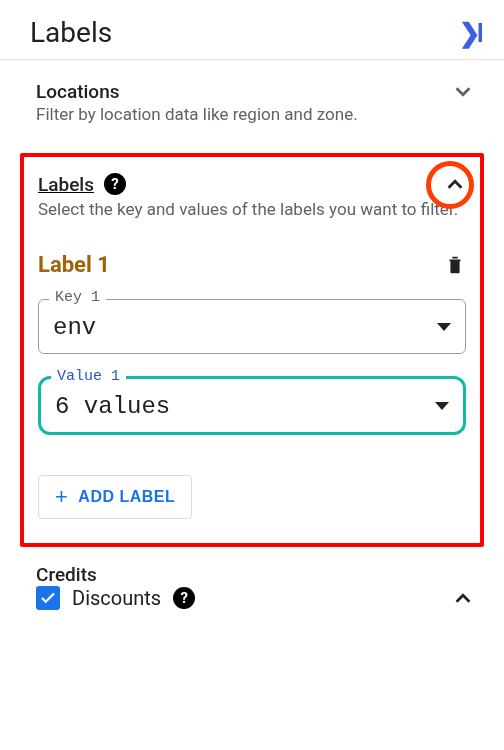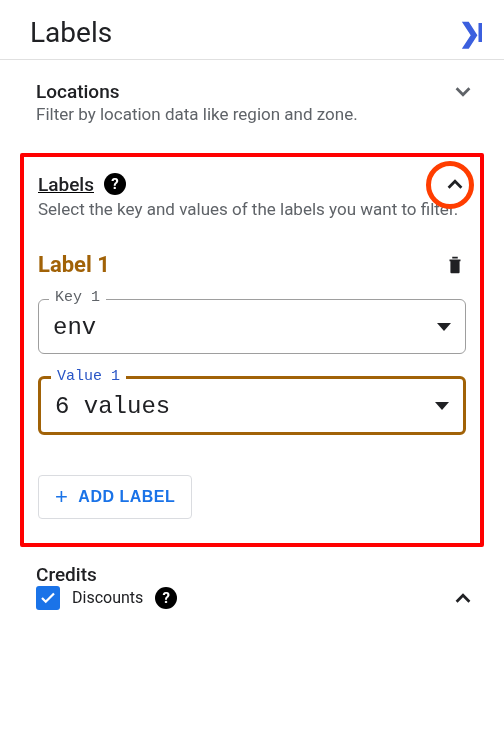--- a/index.html
+++ b/index.html
@@ -119,22 +119,22 @@
       margin-top: 22px;
       border: 1px solid #9e9e9e;
       border-radius: 6px;
       padding: 14px 14px 12px 14px;
       display: flex;
       align-items: center;
       justify-content: space-between;
       font-family: Liberation Mono, monospace;
     }
     .field.active {
-      border: 3px solid #a16207;
-      border-radius: 6px;
+      border: 3px solid #14b8a6;
+      border-radius: 12px;
     }
     .field-label {
       position: absolute;
       top: -11px;
       left: 10px;
       background: #fff;
       padding: 0 6px;
       font-size: 15px;
       color: #5f6368;
     }
@@ -200,21 +200,21 @@
       display: flex;
       align-items: center;
       justify-content: center;
       color: #fff;
     }
     .checkbox svg {
       width: 18px;
       height: 18px;
     }
     .checkbox-label {
-      font-size: 16px;
+      font-size: 20px;
       color: #202124;
     }
   </style>
 </head>
 <body>
 
 <div class="header">
   <div class="header-title">Labels</div>
   <div class="collapse-icon">❯I</div>
 </div>

